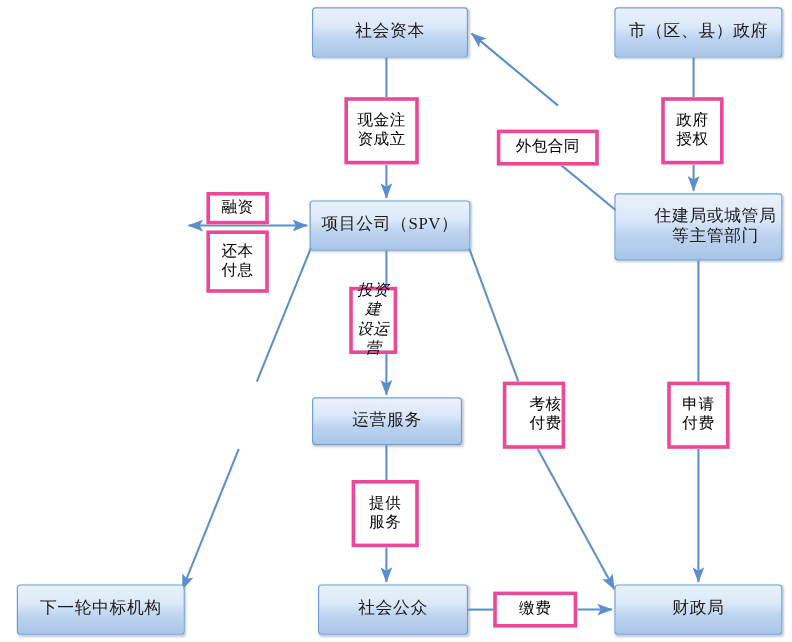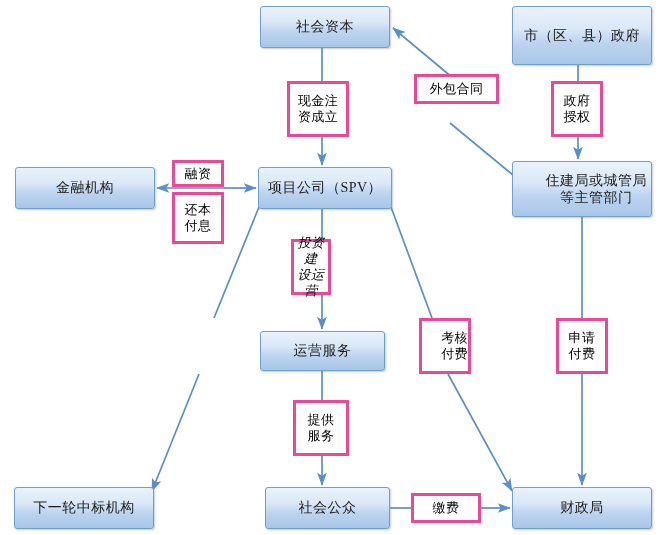--- a/index.html
+++ b/index.html
@@ -114,27 +114,24 @@
 
       <line x1="390" y1="508" x2="411" y2="508"></line>
       <line x1="481" y1="508" x2="510" y2="508" marker-end="url(#ah)"></line>
     </g>
   </svg>
 
   <div class="node" style="left:260px;top:6px;width:130px;height:42px;">
     <span class="lbl">社会资本</span>
   </div>
 
-  <div class="node" style="left:512px;top:6px;width:140px;height:59px;">
+  <div class="node" style="left:512px;top:6px;width:140px;height:42px;">
     <span class="lbl">市（区、县）政府</span>
   </div>
 
-  <div class="node" style="left:15px;top:167px;width:140px;height:42px;">
-    <span class="lbl">金融机构</span>
-  </div>
 
   <div class="node" style="left:258px;top:167px;width:134px;height:42px;font-family:Liberation Serif, serif;">
     <span class="lbl">项目公司（SPV）</span>
   </div>
 
   <div class="node" style="left:512px;top:161px;width:140px;height:56px;justify-content:flex-end;">
     <span class="lbl">住建局或城管局
 等主管部门</span>
   </div>
 
@@ -152,21 +149,21 @@
 
   <div class="node" style="left:265px;top:487px;width:125px;height:42px;">
     <span class="lbl">社会公众</span>
   </div>
 
   <div class="elabel" style="left:287px;top:81px;width:62px;height:56px;">
     <span class="lbl">现金注
 资成立</span>
   </div>
 
-  <div class="elabel" style="left:414px;top:74px;width:85px;height:30px;">
+  <div class="elabel" style="left:414px;top:108px;width:85px;height:30px;">
     <span class="lbl">外包合同</span>
   </div>
 
   <div class="elabel" style="left:551px;top:81px;width:52px;height:56px;">
     <span class="lbl">政府
 授权</span>
   </div>
 
   <div class="elabel" style="left:172px;top:160px;width:52px;height:27px;">
     <span class="lbl">融资</span>

